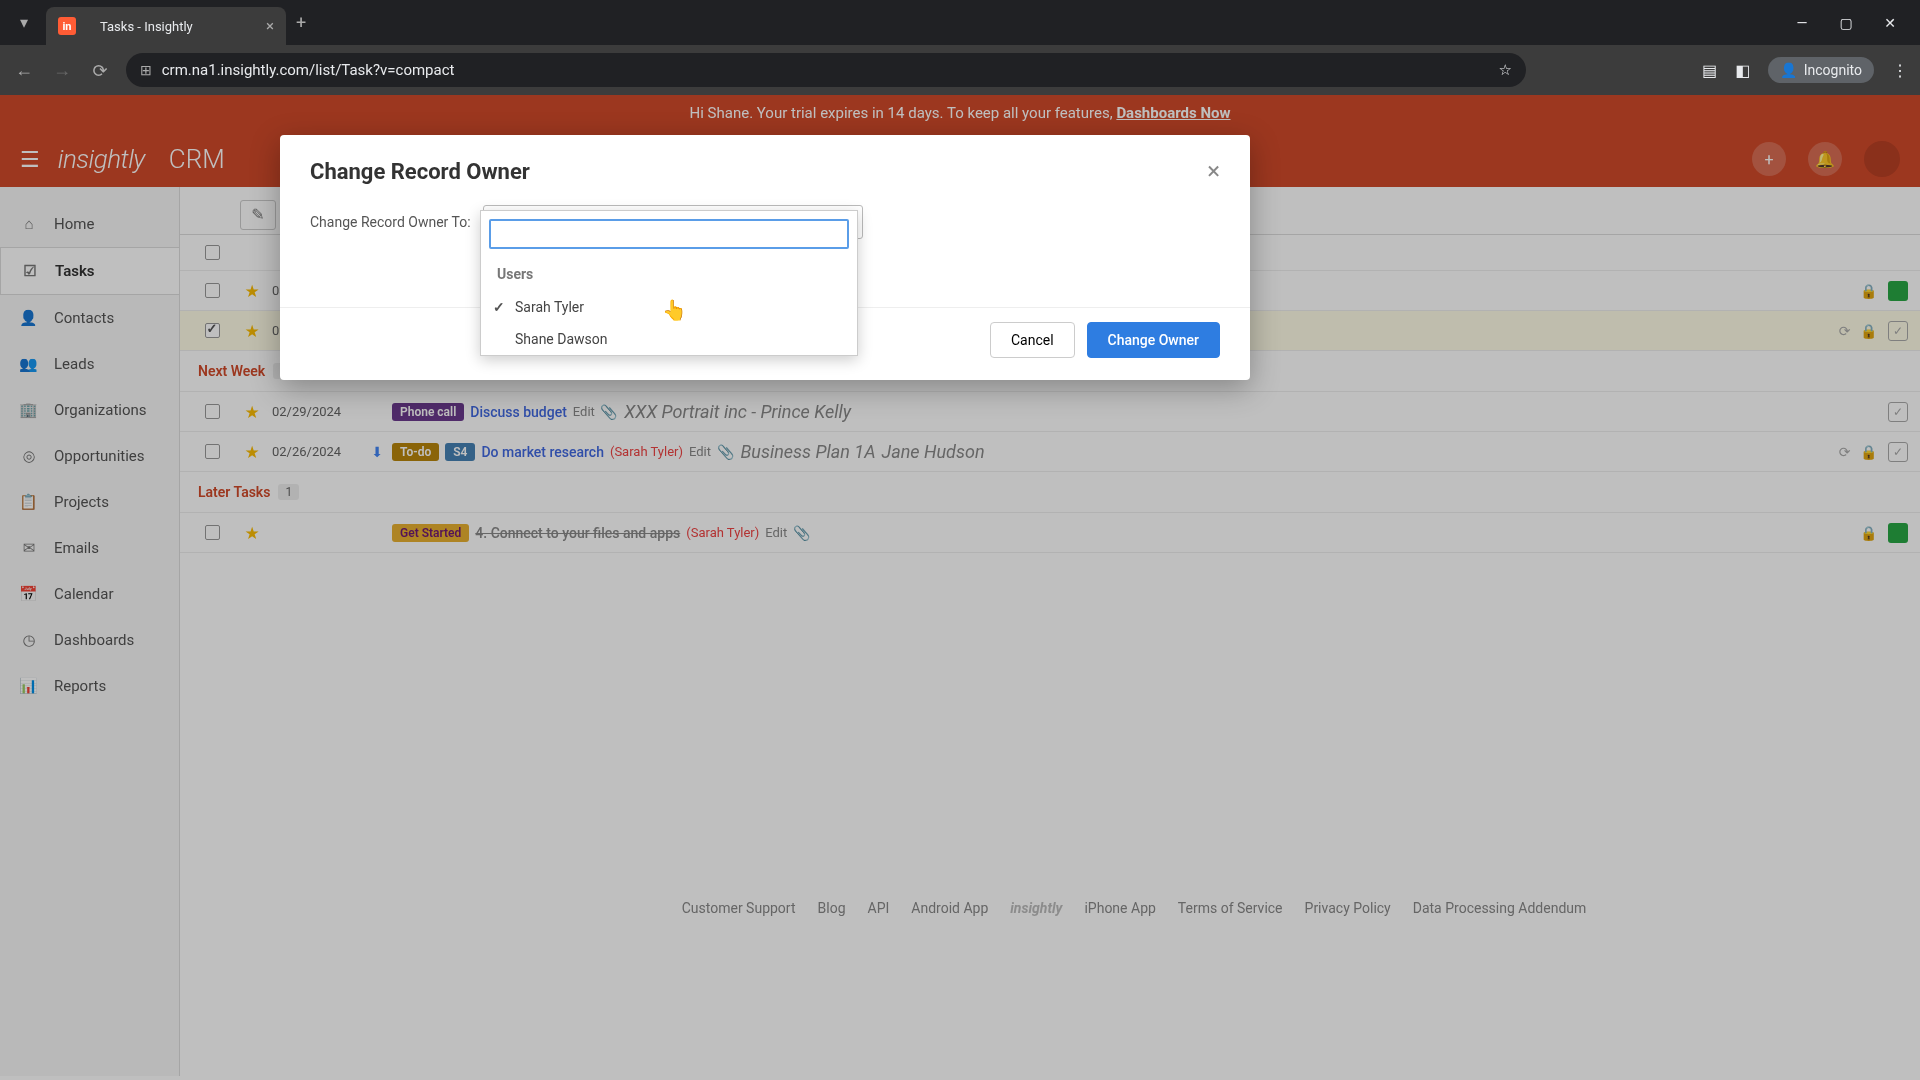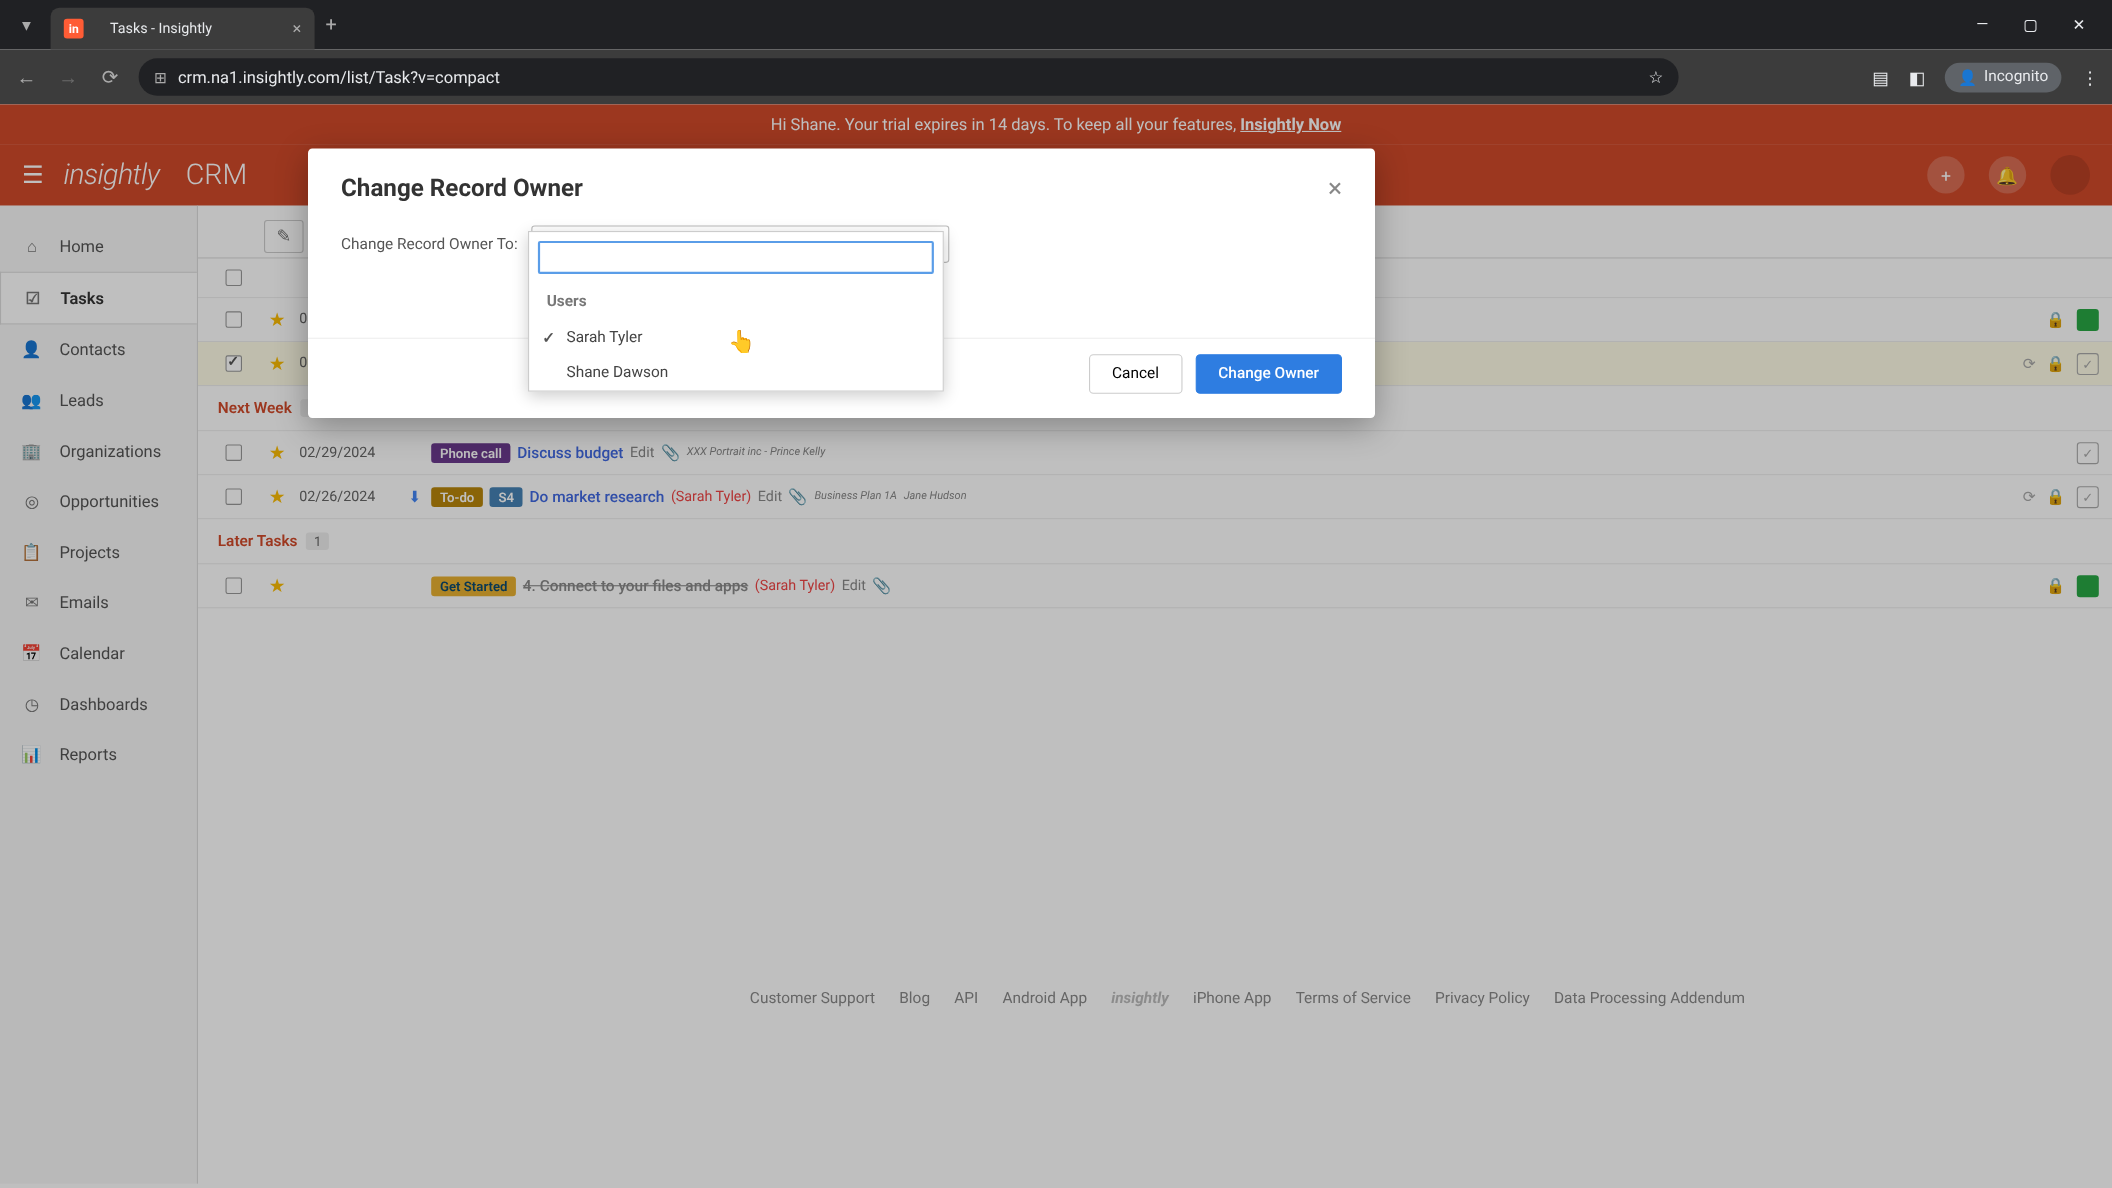--- a/index.html
+++ b/index.html
@@ -55,36 +55,36 @@
 .cb.checked::after { content: '✓'; position: absolute; top: -3px; left: 1px; color: #555; font-size: 13px; font-weight: bold; }
 
 .task-row { height: 40px; display: flex; align-items: center; padding: 0 12px; border-bottom: 1px solid #eee; font-size: 14px; gap: 6px; }
 .task-row.highlighted { background: #fffde7; }
 .star { color: #fbbc04; width: 28px; text-align: center; cursor: pointer; font-size: 17px; }
 .date { color: #666; width: 90px; font-size: 13px; }
 .priority-dot { width: 18px; text-align: center; color: #4285f4; }
 .badge { padding: 2px 8px; border-radius: 3px; font-size: 12px; font-weight: 600; color: #fff; }
 .badge-todo { background: #b8860b; }
 .badge-phone { background: #6b3a8e; }
-.badge-started { background: #e8b030; color: #0c4a6e; }
+.badge-started { background: #e8b030; color: #701a75; }
 .badge-s1 { background: #6b8e23; }
 .badge-s4 { background: #4682b4; }
 .task-link { color: #4169e1; font-weight: 500; cursor: pointer; }
 .task-link.strike { text-decoration: line-through; color: #888; }
 .assignee { color: #ef4444; font-size: 13px; text-align: right; }
 .edit-link { color: #888; font-size: 13px; cursor: pointer; }
 .row-right { margin-left: auto; display: flex; gap: 10px; align-items: center; }
 .row-icon { color: #aaa; cursor: pointer; }
 .status-square { width: 20px; height: 20px; background: #28a745; border-radius: 3px; }
 .status-check { width: 20px; height: 20px; border: 1.5px solid #aaa; border-radius: 3px; display: flex; align-items: center; justify-content: center; color: #aaa; font-size: 12px; }
 
 .section-header { padding: 12px 18px; color: #d14a2a; font-weight: 600; font-size: 14px; border-bottom: 1px solid #eee; display: flex; gap: 8px; align-items: center; }
 .section-count { background: #eee; color: #666; padding: 1px 7px; border-radius: 3px; font-size: 12px; font-weight: normal; }
 
-.related-text { color: #888; font-style: italic; font-size: 10px; }
+.related-text { color: #888; font-style: italic; font-size: 18px; }
 
 .footer { position: absolute; bottom: 140px; left: 168px; right: 0; display: flex; gap: 22px; justify-content: center; color: #888; font-size: 14px; padding: 20px; }
 .footer-link { cursor: pointer; }
 .footer-logo { font-style: italic; font-weight: bold; color: #bbb; }
 
 
 .modal { position: absolute; top: 40px; left: 280px; width: 970px; background: #fff; border-radius: 4px; box-shadow: 0 8px 30px rgba(0,0,0,0.3); z-index: 10; }
 .modal-header { padding: 22px 30px 14px; display: flex; align-items: center; }
 .modal-title { font-size: 22px; font-weight: 700; color: #333; }
 .modal-close { margin-left: auto; font-size: 24px; color: #888; cursor: pointer; }
@@ -141,21 +141,21 @@
     <div class="incognito-pill">
       <span>👤</span>
       <span>Incognito</span>
     </div>
     <span>⋮</span>
   </div>
 </div>
 
 <div class="app-container">
   <div class="trial-banner">
-    <span>Hi Shane. Your trial expires in 14 days. To keep all your features, </span><a href="#">Insightly Now</a>
+    <span>Hi Shane. Your trial expires in 14 days. To keep all your features, </span><a href="#">Dashboards Now</a>
   </div>
 
   <div class="app-header">
     <div class="menu-btn">☰</div>
     <span class="logo-text">insightly</span>
     <span class="crm-text">CRM</span>
     <div class="header-right">
       <div class="header-icon">+</div>
       <div class="header-icon">🔔</div>
       <div class="avatar"></div>

